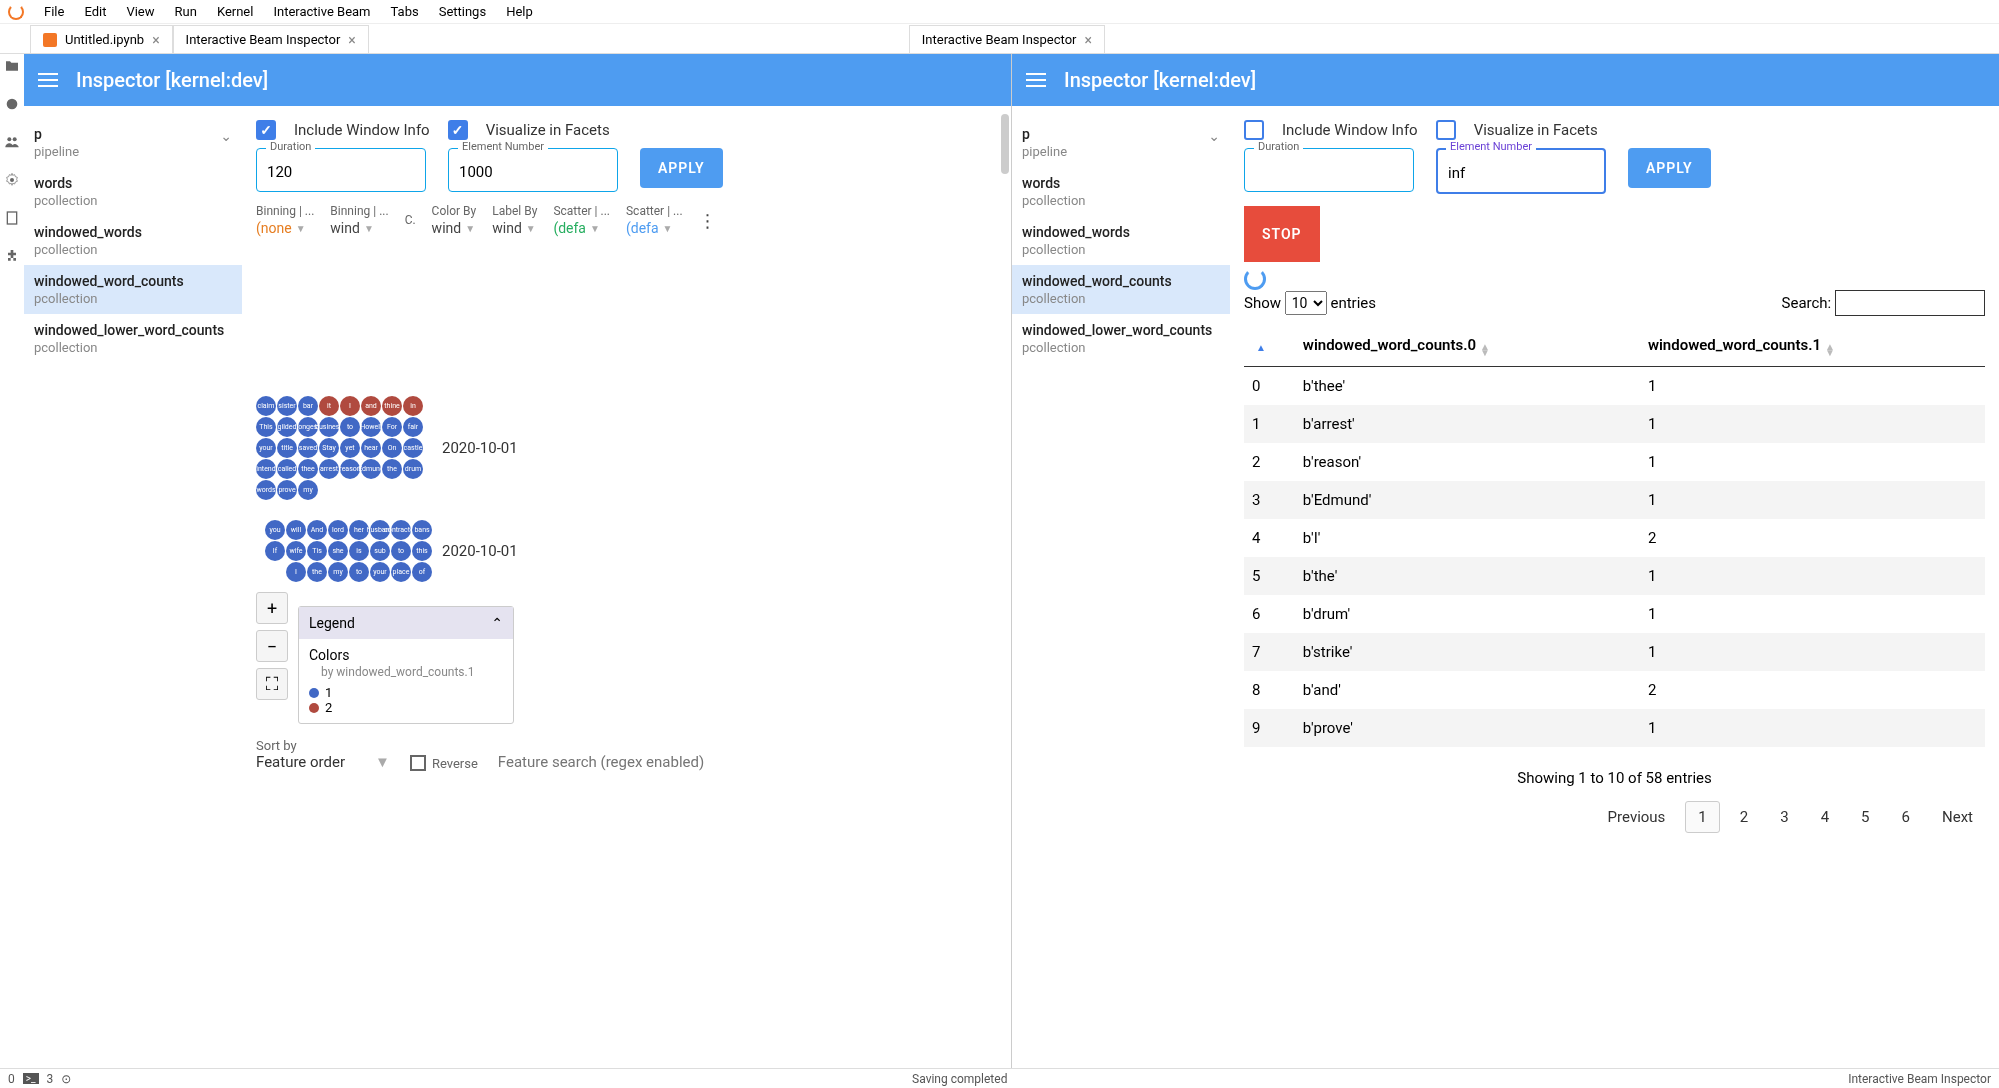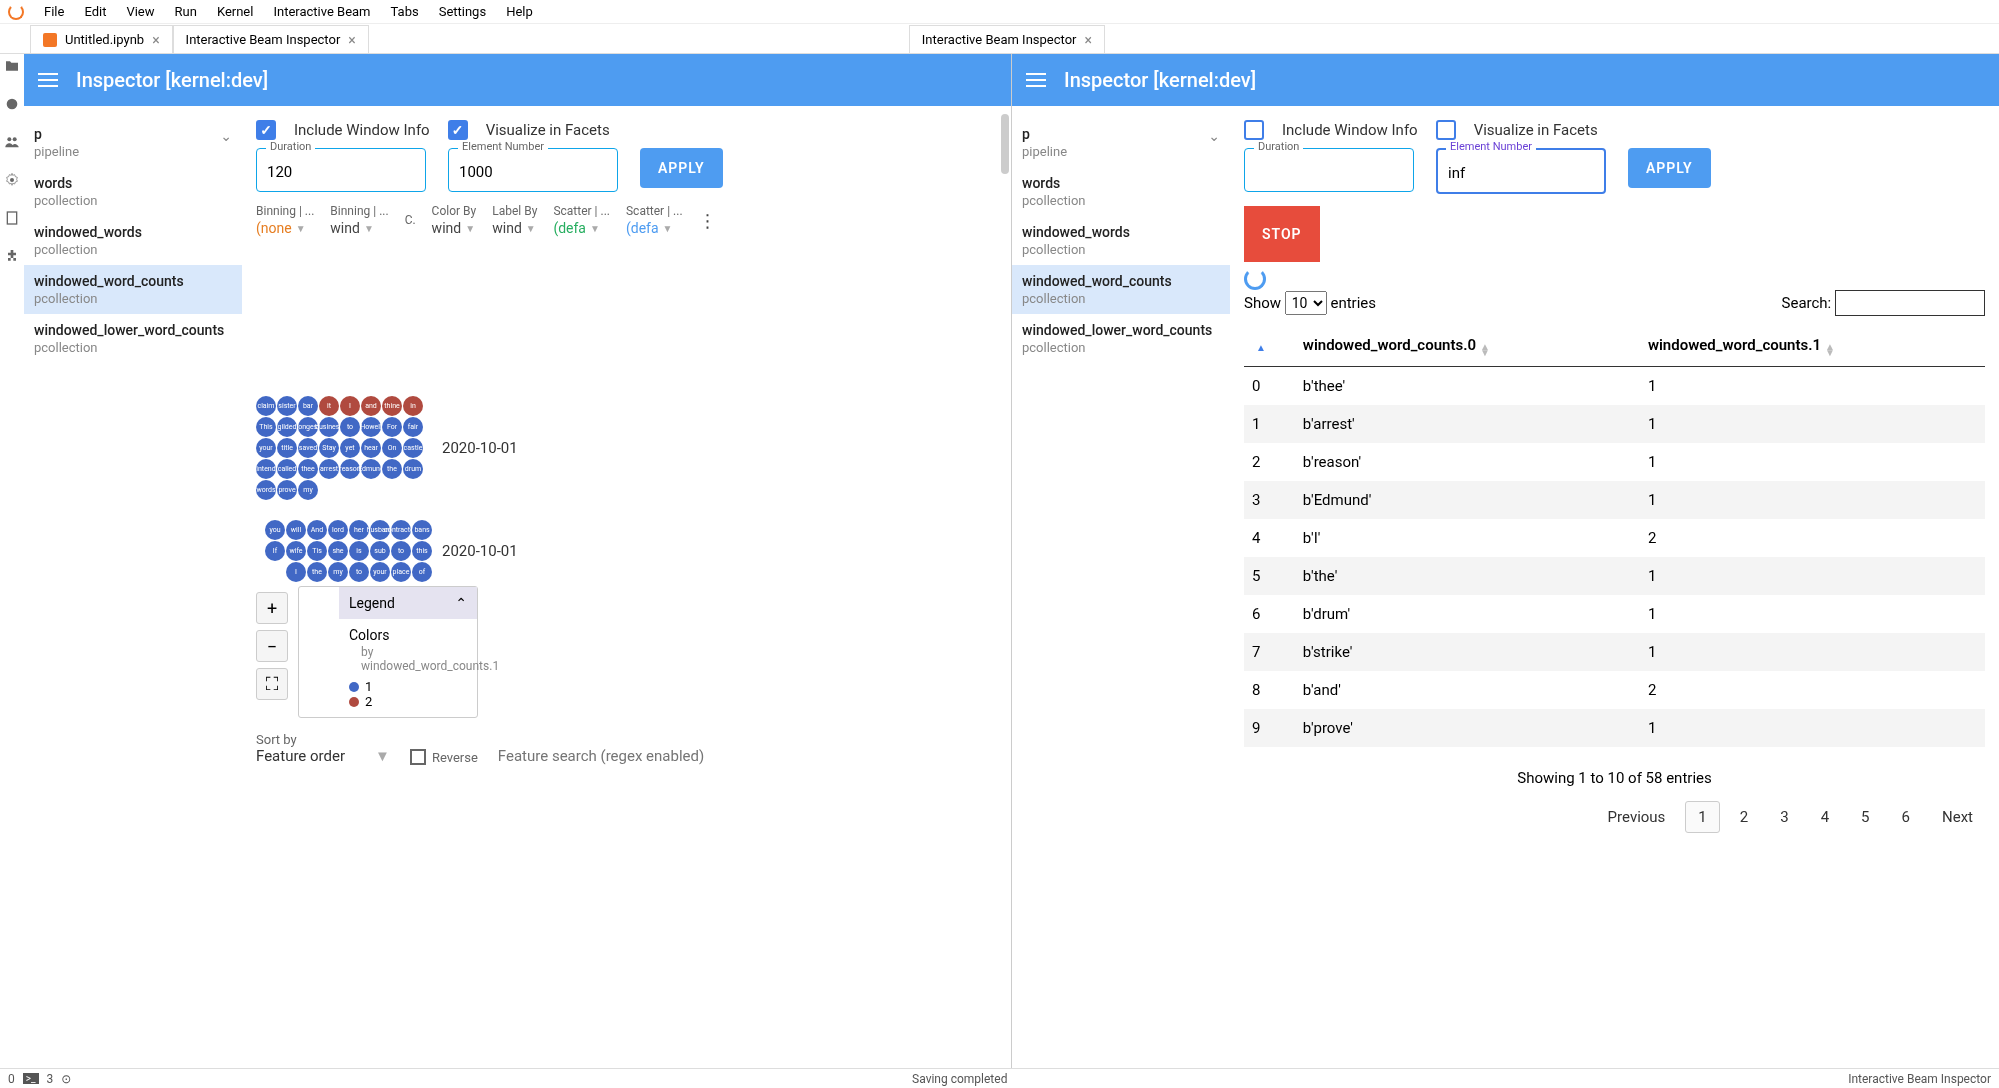--- a/index.html
+++ b/index.html
@@ -48,21 +48,21 @@
 .facets-dd .dd.orange { color: #e67e22; }
 .facets-dd .dd.green { color: #27ae60; }
 .facets-dd .dd.blue { color: #4e9cf1; }
 .dd .caret { font-size: 10px; color: #aaa; }
 .more-vert { font-size: 18px; color: #444; cursor: pointer; }
 .facets-viz { display: flex; gap: 10px; align-items: flex-start; margin-top: 160px; }
 .bubble-grid { display: flex; flex-wrap: wrap; width: 176px; gap: 1px; }
 .bubble { width: 20px; height: 20px; border-radius: 50%; background: #4168c5; color: #fff; font-size: 7px; display: flex; align-items: center; justify-content: center; }
 .bubble.red { background: #b04a3f; }
 .date-label { font-size: 15px; color: #333; align-self: center; }
-.legend-box { border: 1px solid #ccc; border-radius: 3px; width: 180px; margin-top: 4px; font-size: 14px; padding-left: 40px; }
+.legend-box { border: 1px solid #ccc; border-radius: 3px; width: 216px; margin-top: 24px; font-size: 14px; }
 .legend-header { background: #e5e3f0; padding: 8px 10px; display: flex; justify-content: space-between; align-items: center; cursor: pointer; }
 .legend-body { padding: 8px 10px; }
 .legend-body .sub { color: #888; font-size: 12px; margin: 2px 0 6px 12px; }
 .legend-item { display: flex; align-items: center; gap: 6px; font-size: 13px; }
 .legend-dot { width: 10px; height: 10px; border-radius: 50%; }
 .zoom-ctrls { display: flex; flex-direction: column; gap: 6px; margin-top: 10px; }
 .zoom-btn { width: 32px; height: 32px; border: 1px solid #ccc; background: #f5f5f5; border-radius: 3px; font-size: 18px; cursor: pointer; display: flex; align-items: center; justify-content: center; }
 .sort-row { display: flex; gap: 20px; align-items: flex-end; margin-top: 14px; font-size: 13px; color: #666; }
 .sort-dd { display: flex; flex-direction: column; }
 .sort-dd .val { font-size: 15px; color: #333; display: flex; align-items: center; gap: 30px; }

